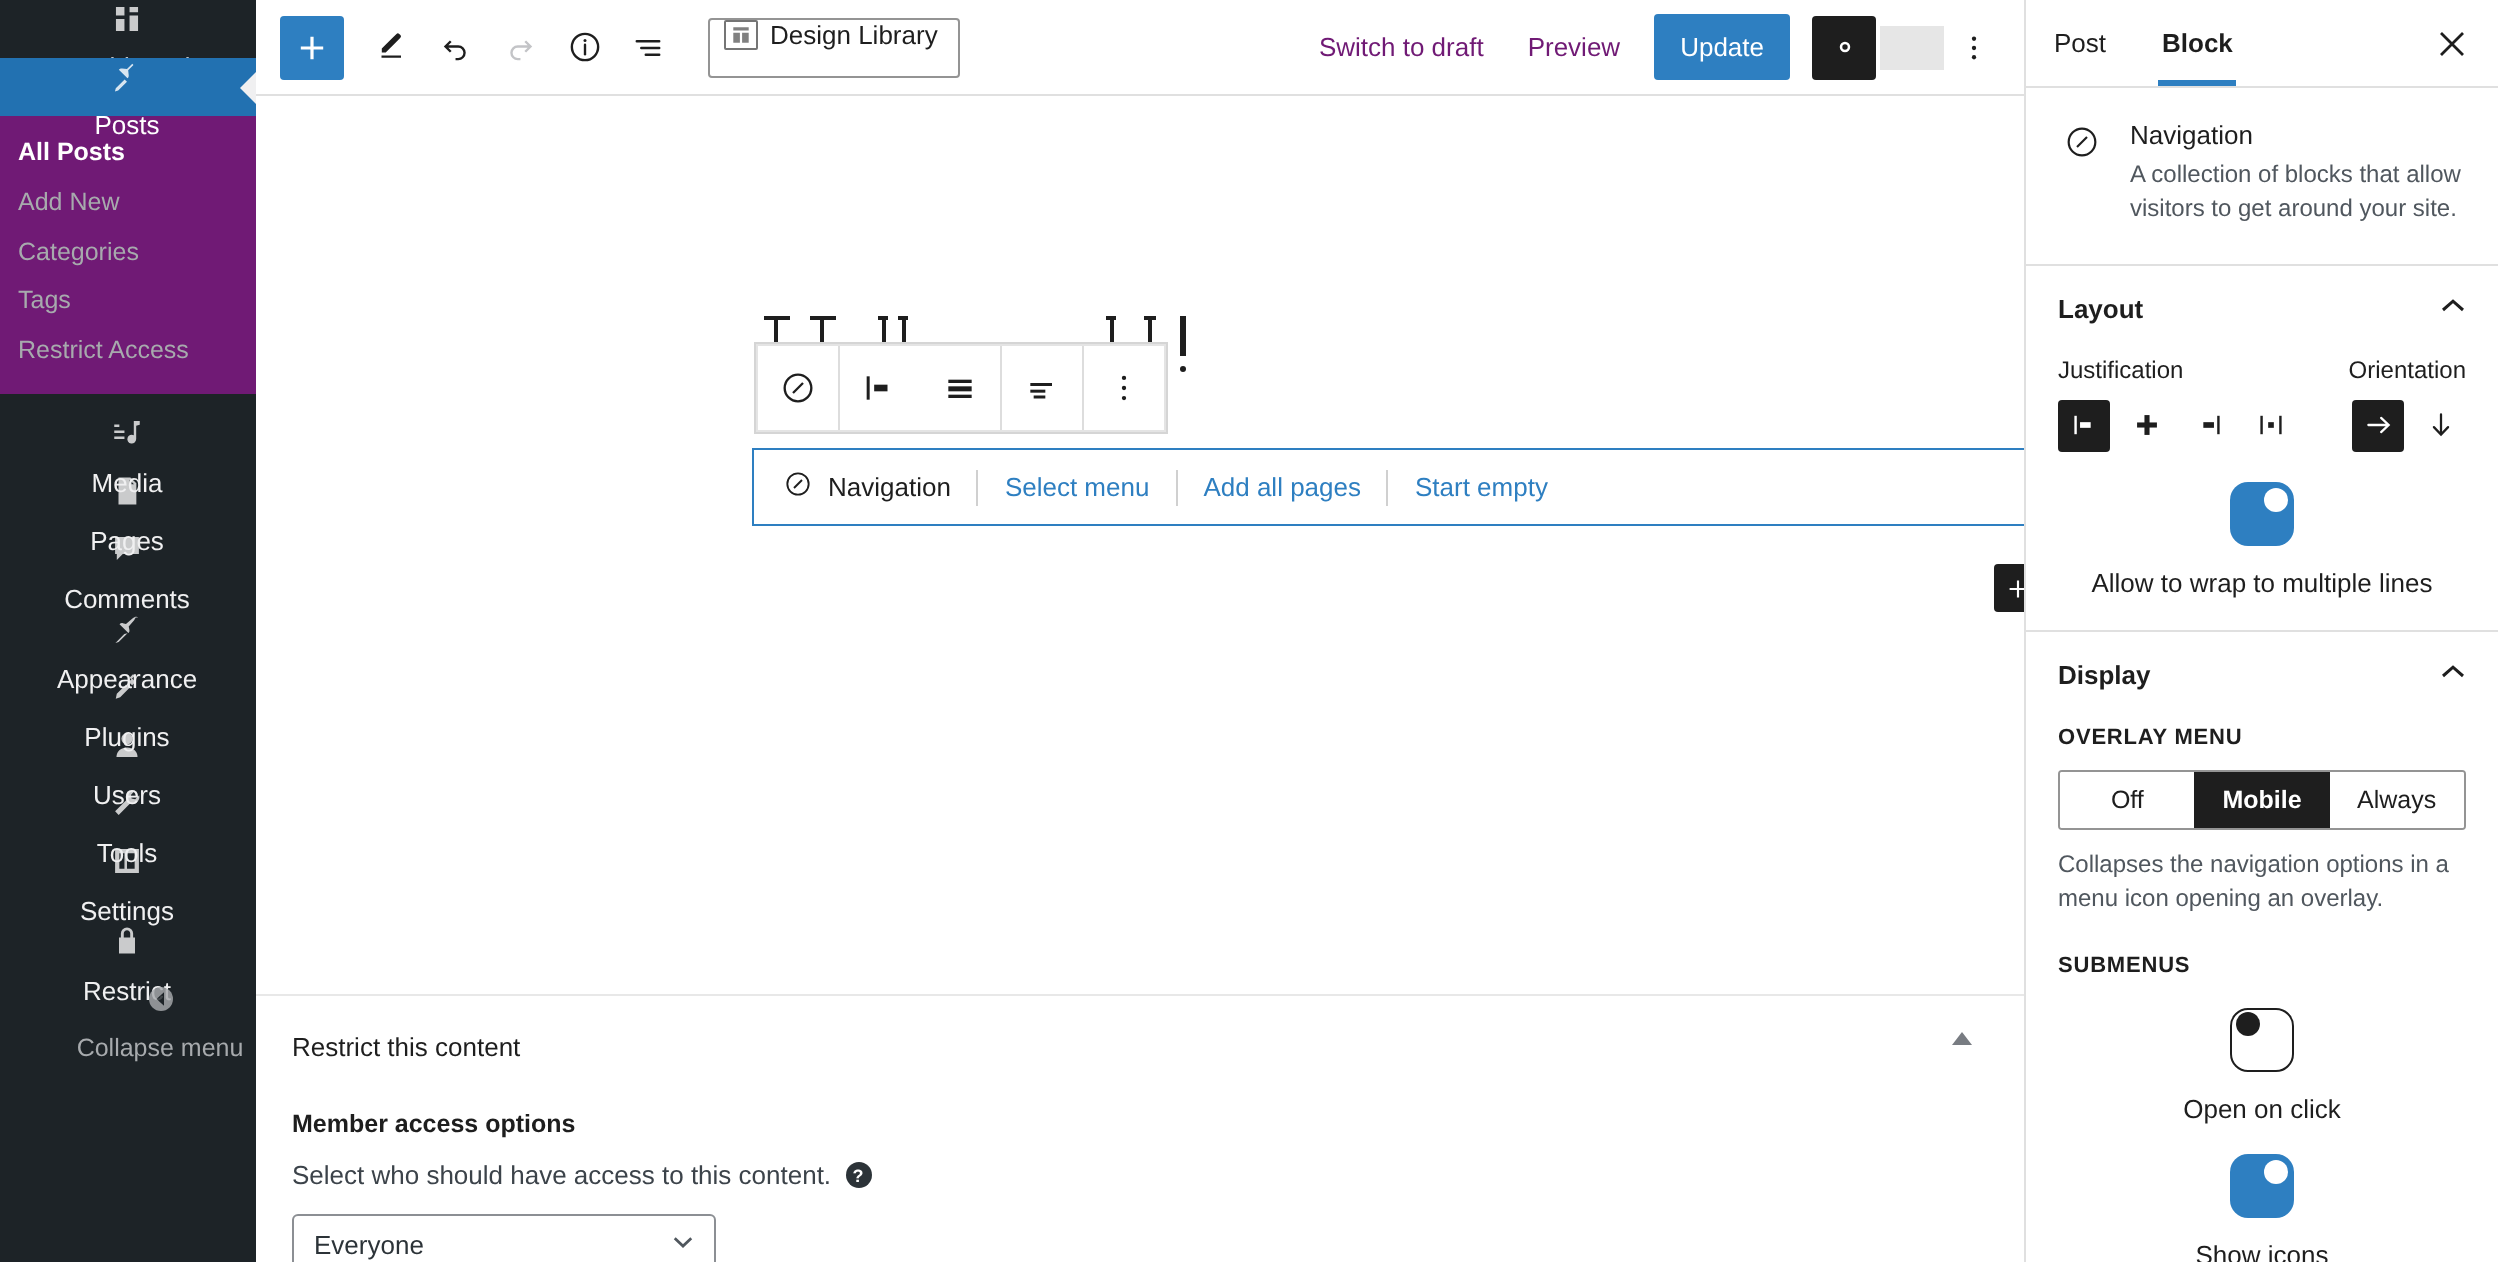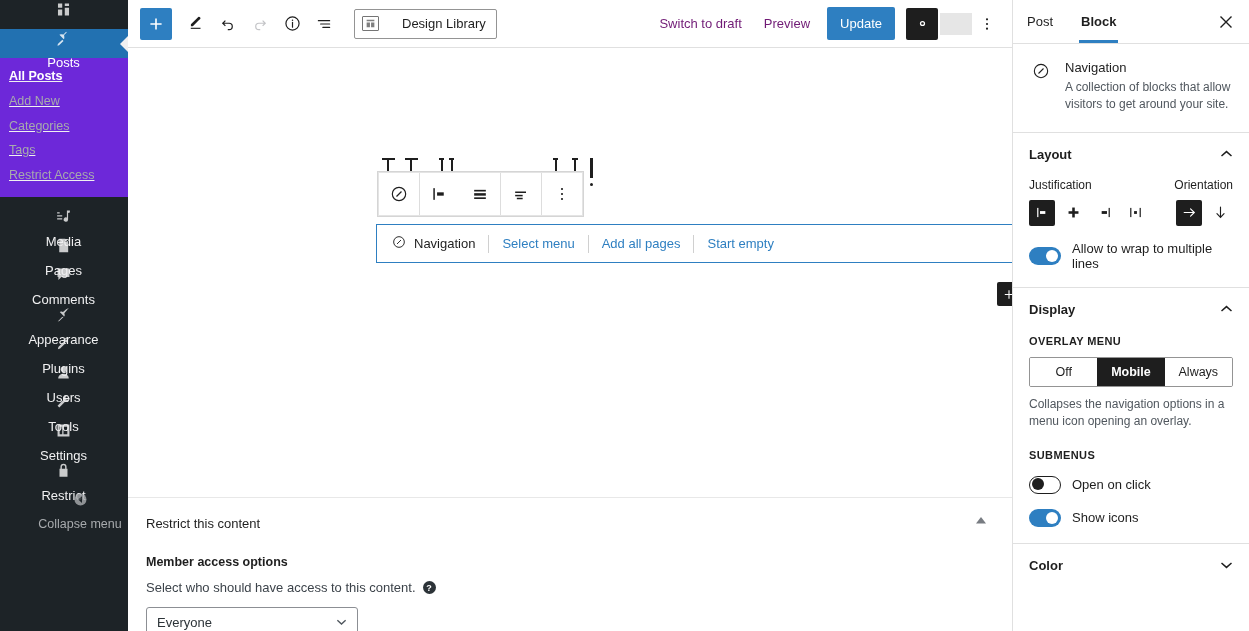--- a/index.html
+++ b/index.html
@@ -28,21 +28,21 @@
   .menu-item .mlabel { font-size:13px; line-height:1; white-space:nowrap; }
   .menu-item.current { background:#2271b1; color:#fff; font-weight:400; }
   .menu-item.current::after{
     content:""; position:absolute; right:0; top:50%; transform:translateY(-50%);
     border-style:solid; border-width:8px 8px 8px 0;
     border-color:transparent #f0f0f1 transparent transparent;
   }
   .menu-sep { height:11px; }
   .mi-icon { width:18px; height:18px; flex:0 0 18px; display:flex; align-items:center; justify-content:center; opacity:.82; }
   .mi-icon svg { display:block; }
-  .submenu { background:#6d28d9; padding:6px 0 9px 0;text-decoration:underline; }
+  .submenu { background:#701a75; padding:6px 0 9px 0; }
   .submenu-item {
     padding:3px 0 3px 9px; color:#a7aaad; font-size:12.5px; line-height:1.5; cursor:pointer;
   }
   .submenu-item.current { color:#fff; font-weight:bold; }
   .collapse-item { color:#a7aaad;padding-left:42px; }
   .collapse-item .mlabel { color:#a7aaad; font-size:12.5px; }
 
   
   .main { flex:1; display:flex; flex-direction:column; height:631px; position:relative; background:#fff; }
 
@@ -53,21 +53,21 @@
     display:flex; align-items:center; padding:0 10px 0 12px; gap:0;
   }
   .hbtn {
     width:32px; height:32px; border:none; background:none;
     display:flex; align-items:center; justify-content:center;
     border-radius:2px; cursor:pointer; padding:0; color:#1e1e1e;
   }
   .hbtn.add { background:#2e7fc1; color:#fff; border-radius:2px; width:32px; height:32px; margin-right:8px;}
   .hbtn.disabled { color:#c3c4c7; cursor:default; }
   .design-library-btn {
-    display:flex; align-items:center; gap:23px;
+    display:flex; align-items:flex-start; gap:6px;
     height:30px; padding:0 10px 0 7px; margin-left:14px;
     border:1px solid #949494; border-radius:2px; background:#fff;
     font-size:13px; color:#1e1e1e; cursor:pointer; white-space:nowrap;
   }
   .dl-icon {
     width:17px; height:15px; border:1.5px solid #757575; border-radius:1px;
     display:flex; align-items:center; justify-content:center; flex:0 0 17px;
     font-size:10px; color:#555;
   }
   .header-right { margin-left:auto; display:flex; align-items:center; gap:0; }
@@ -191,21 +191,21 @@
   .lay-labels { display:flex; justify-content:space-between; margin-top:16px; font-size:12px; color:#1e1e1e; }
   .lay-row { display:flex; align-items:center; margin-top:8px; }
   .just-group { display:flex; align-items:center; gap:5px; }
   .orient-group { display:flex; align-items:center; gap:5px; margin-left:auto; }
   .icon-btn {
     width:26px; height:26px; border:none; background:none; cursor:pointer; padding:0;
     display:flex; align-items:center; justify-content:center; color:#1e1e1e; border-radius:2px;
   }
   .icon-btn.sel { background:#1e1e1e; color:#fff; }
 
-  .toggle-row { display:flex; align-items:center; gap:11px; margin-top:15px; }
+  .toggle-row { display:flex; align-items:center; gap:11px; margin-top:15px;flex-direction:column; }
   .toggle {
     width:32px; height:18px; border-radius:9px; position:relative; flex:0 0 32px; cursor:pointer;
   }
   .toggle.on { background:#2e7fc1; }
   .toggle.off { background:#fff; border:1.5px solid #1e1e1e; }
   .toggle .knob {
     position:absolute; top:3px; width:12px; height:12px; border-radius:50%; background:#fff;
   }
   .toggle.on .knob { right:3px; }
   .toggle.off .knob { left:2px; background:#1e1e1e; top:1.5px; }

